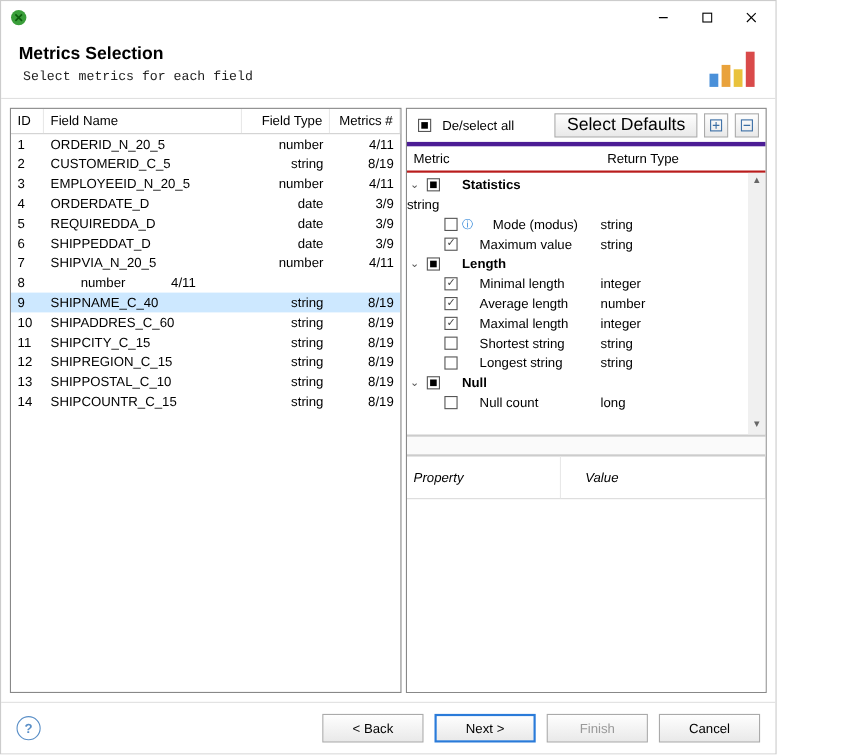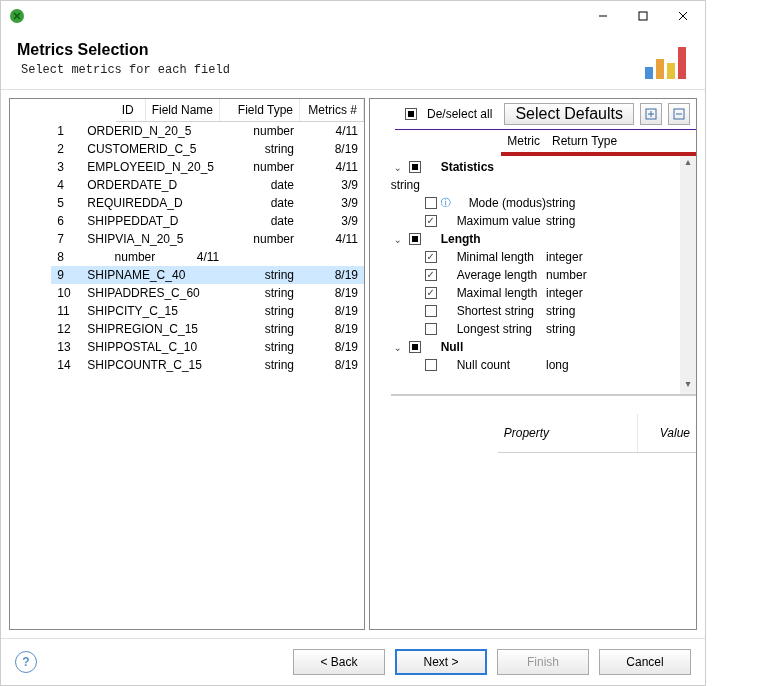--- a/index.html
+++ b/index.html
@@ -8,41 +8,41 @@
 .titlebar { height: 30px; display: flex; align-items: center; padding: 0 2px 0 8px; }
 .titlebar .app-icon { width: 16px; height: 16px; margin-right: 6px; }
 .titlebar .spacer { flex: 1; }
 .ctl { width: 40px; height: 28px; display: flex; align-items: center; justify-content: center; font-size: 14px; }
 .header { padding: 10px 16px 8px; display: flex; align-items: flex-start; border-bottom: 1px solid #e0e0e0; }
 .header-text { flex: 1; }
 .header-title { font-size: 16px; font-weight: 600; margin-bottom: 4px; }
 .header-sub { font-size: 12px; color: #222; padding-left: 4px; font-family: Liberation Mono, monospace; }
 .header-icon { width: 48px; height: 40px; }
 .body { flex: 1; display: flex; padding: 8px; gap: 4px; overflow: hidden; }
-.panel { border: 1px solid #888; background: #fff; display: flex; flex-direction: column; overflow: hidden; align-items: flex-end; }
+.panel { border: 1px solid #888; background: #fff; display: flex; flex-direction: column; overflow: hidden; }
 .left-panel { width: 356px; }
 .right-panel { flex: 1; }
 .col-headers { display: flex; border-bottom: 1px solid #d0d0d0; }
 .col-h { padding: 4px 6px; font-weight: 400; color: #000; border-right: 1px solid #e8e8e8; }
 .col-id { width: 30px; }
 .col-fname { flex: 1; }
 .col-ftype { width: 80px; text-align: right; }
 .col-metrics { width: 64px; text-align: right; }
 .rows { flex: 1; overflow: auto; }
 .row { display: flex; padding: 1px 0; }
 .row.sel { background: #cde8ff; }
 .row .c { padding: 1px 6px; }
 .c-id { width: 30px; }
 .c-fname { flex: 1; }
 .c-ftype { width: 80px; text-align: right; }
 .c-metrics { width: 64px; text-align: right; }
-.right-top { display: flex; align-items: center; padding: 4px 6px; gap: 6px; border-bottom: 1px solid #4c1d95; }
+.right-top { display: flex; align-items: center; padding: 4px 6px; gap: 6px; border-bottom: 4px solid #4c1d95; }
 .btn { border: 1px solid #aaa; background: linear-gradient(#fefefe,#e9e9e9); padding: 2px 10px; height: 22px; display: inline-flex; align-items: center; justify-content: center; font-size: 16px; cursor: pointer; }
 .icon-btn { width: 22px; padding: 0; }
-.tree-headers { display: flex; border-bottom: 4px solid #b91c1c; }
+.tree-headers { display: flex; border-bottom: 2px solid #b91c1c; }
 .th-metric { flex: 1; padding: 4px 6px; }
 .th-return { width: 150px; padding: 4px 6px; }
 .tree-wrap { height: 240px; overflow: hidden; border-bottom: 2px solid #ccc; position: relative; }
 .tree { padding: 2px 0; }
 .tree-row { display: flex; align-items: center; height: 18px; }
 .tcol-metric { flex: 1; display: flex; align-items: center; }
 .tcol-return { width: 150px; }
 .caret { width: 14px; text-align: center; font-size: 10px; color: #555; }
 .cb { width: 12px; height: 12px; border: 1px solid #555; margin: 0 4px; display: inline-flex; align-items: center; justify-content: center; font-size: 10px; line-height: 10px; background: #fff; }
 .cb.checked::after { content: "✓"; color: #444; }

